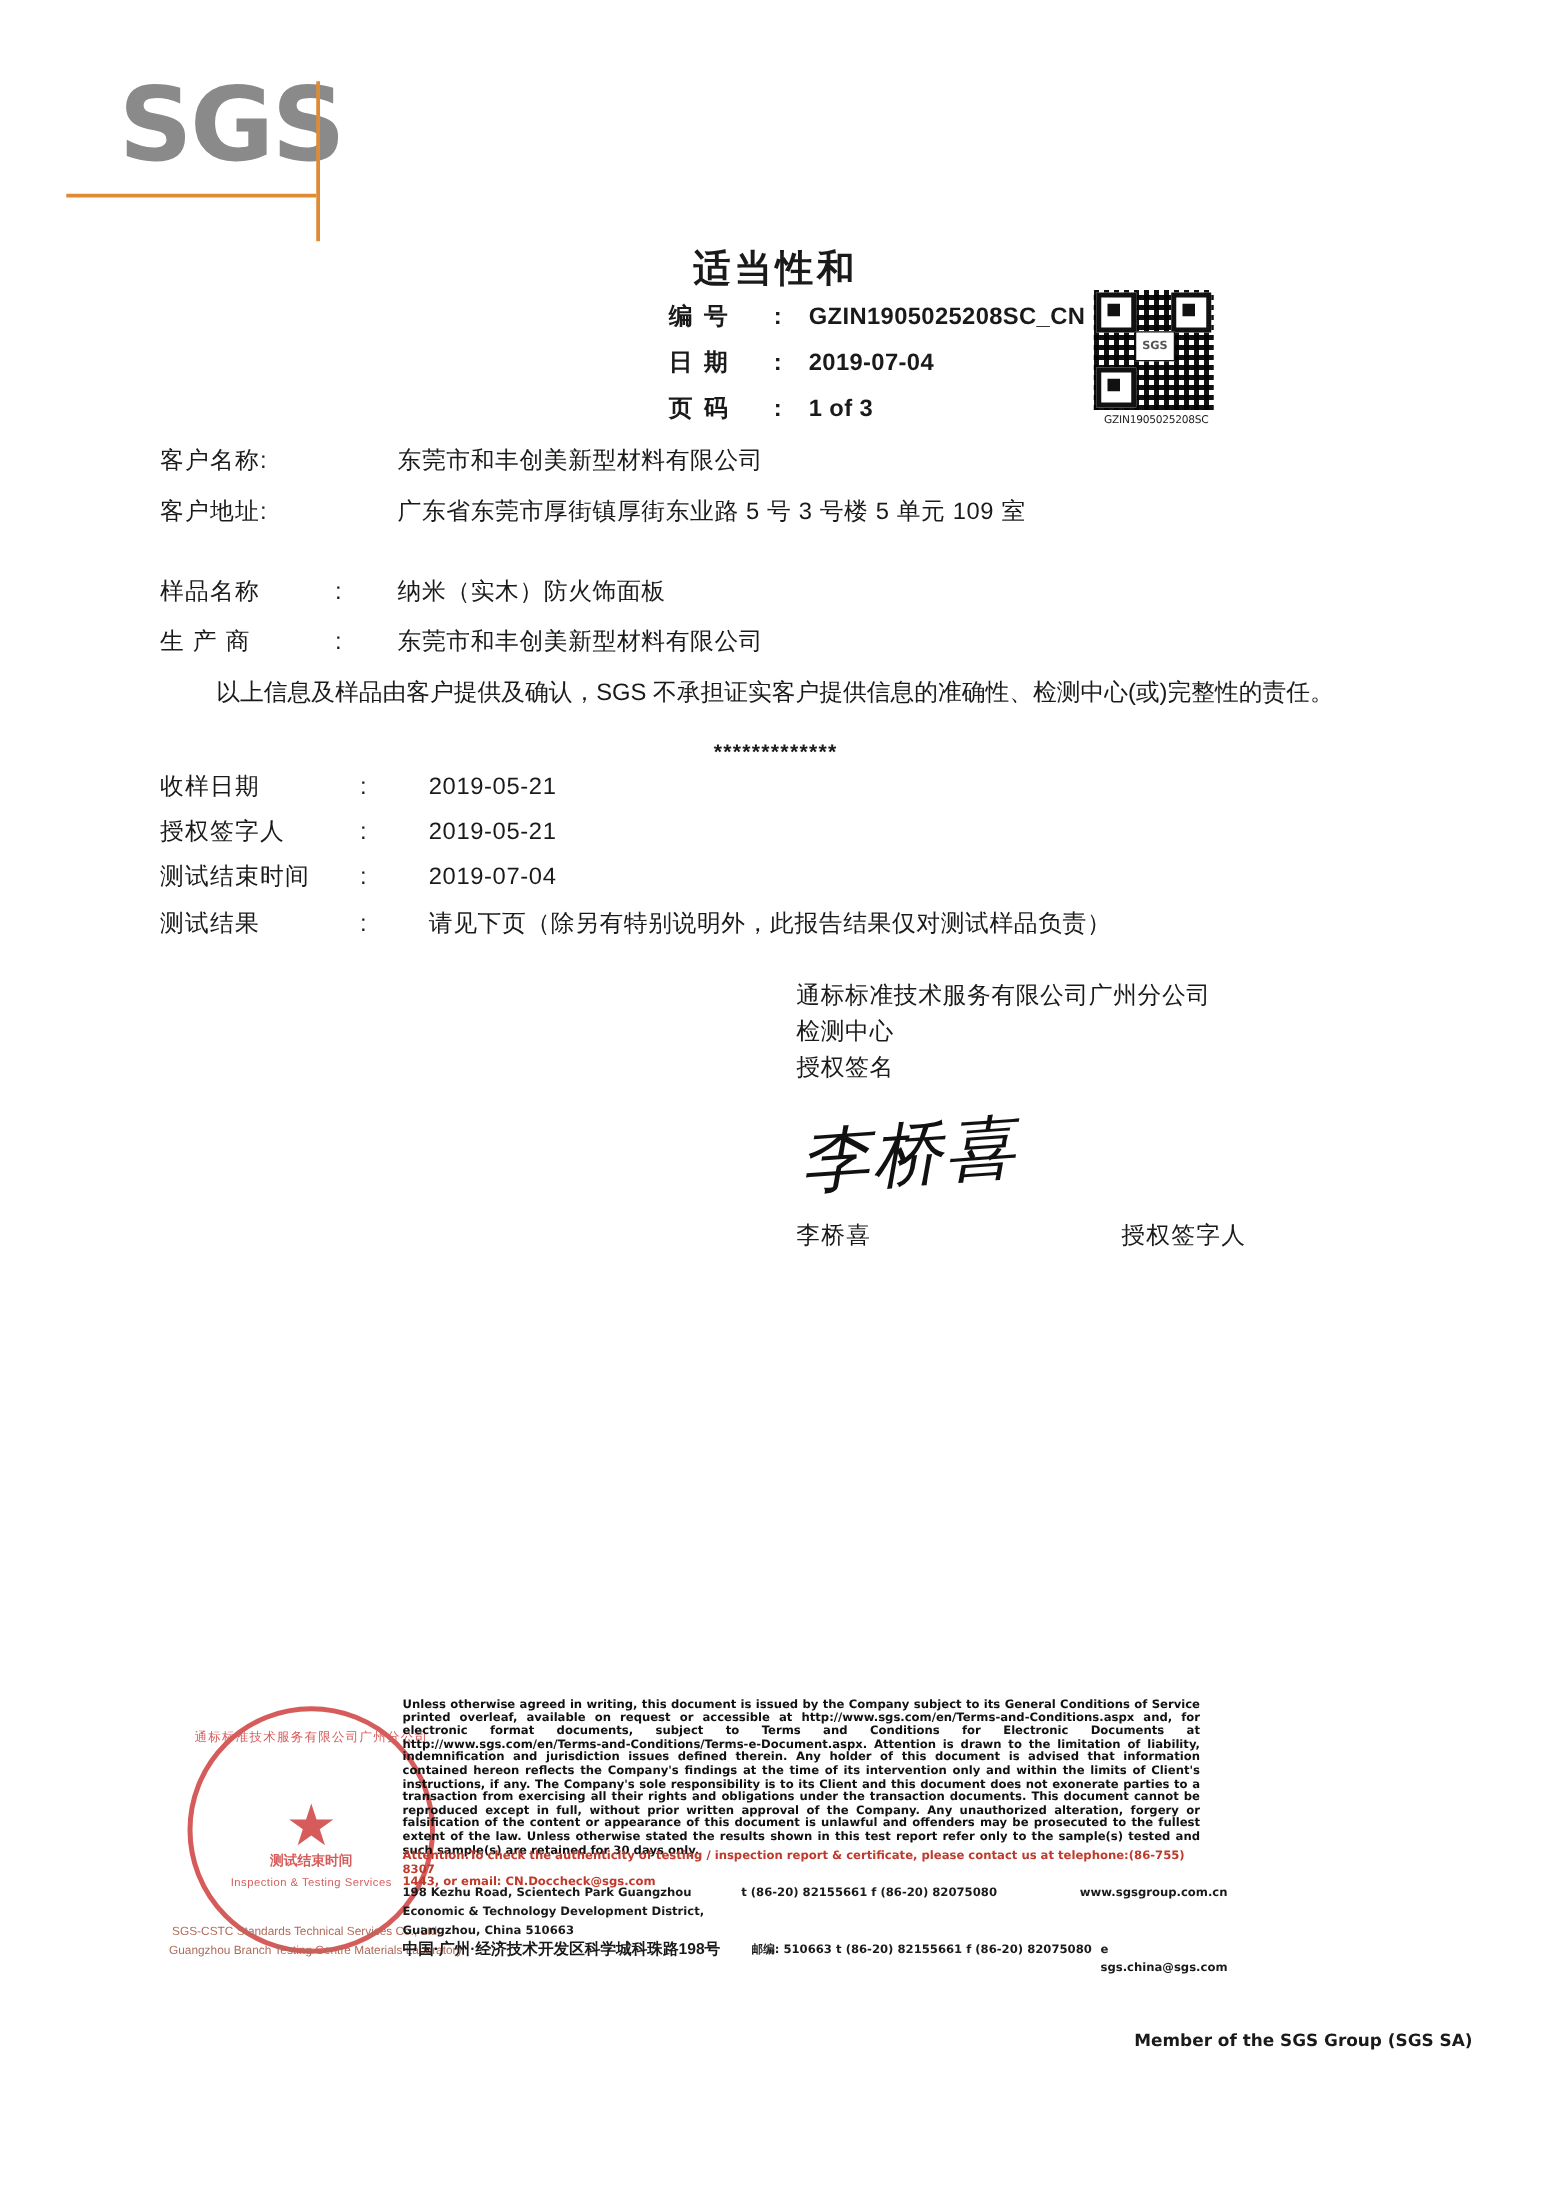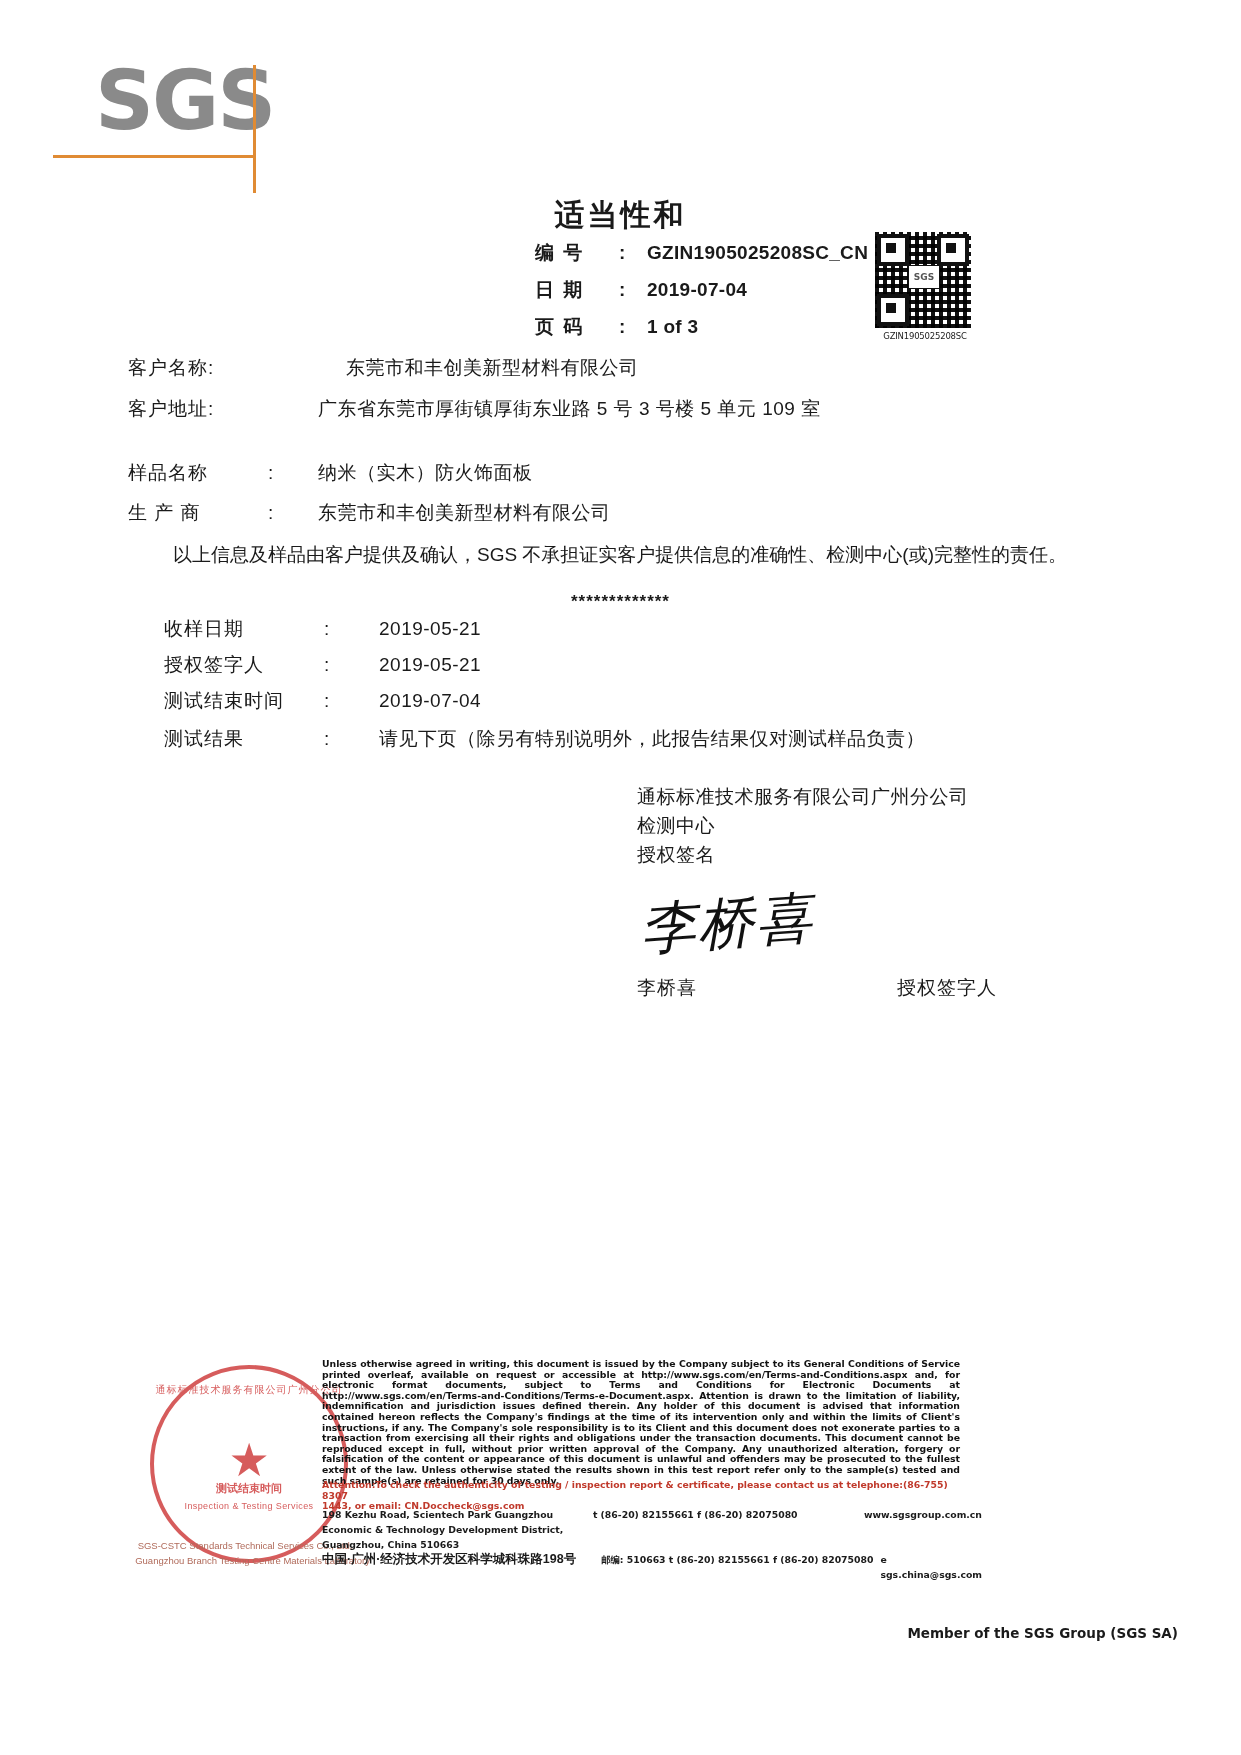--- a/index.html
+++ b/index.html
@@ -184,21 +184,21 @@
   }
 
   
   .drow {
     position: absolute;
     left: 128px;
     font-size: 19px;
     display: flex;
     align-items: baseline;
   }
-  .d-label { width: 160px; letter-spacing: 1px; margin-left: 36px; }
+  .d-label { width: 160px; letter-spacing: 1px; }
   .d-colon { width: 55px; }
   .d-value { letter-spacing: 0.5px; }
 
   
   .sig-block {
     position: absolute;
     left: 637px;
     top: 782px;
     font-size: 19px;
     line-height: 29px;
@@ -389,21 +389,21 @@
   <div class="qr-block">
     <div class="qr">
       <div class="qr-finder qr-f1"></div>
       <div class="qr-finder qr-f2"></div>
       <div class="qr-finder qr-f3"></div>
       <div class="qr-center">SGS</div>
     </div>
     <div class="qr-caption">GZIN1905025208SC</div>
   </div>
 
-  <div class="field" style="left:128px; top:355px;gap:28px;">
+  <div class="field" style="left:128px; top:355px;">
     <span class="f-label">客户名称:</span>
     <span class="f-value">东莞市和丰创美新型材料有限公司</span>
   </div>
   <div class="field" style="left:128px; top:396px;">
     <span class="f-label">客户地址:</span>
     <span class="f-value">广东省东莞市厚街镇厚街东业路 5 号 3 号楼 5 单元 109 室</span>
   </div>
 
   <div class="field indentcol" style="left:128px; top:460px;">
     <span class="f-label">样品名称</span>

